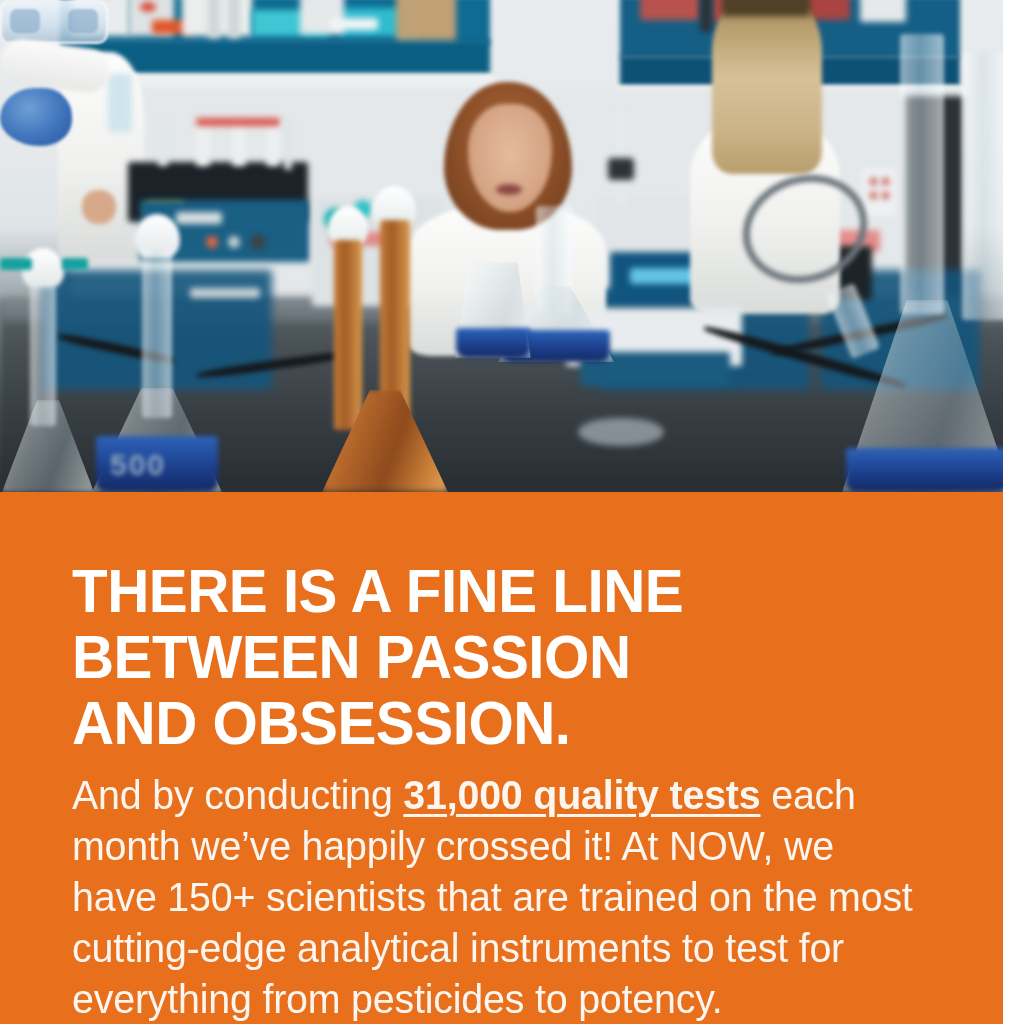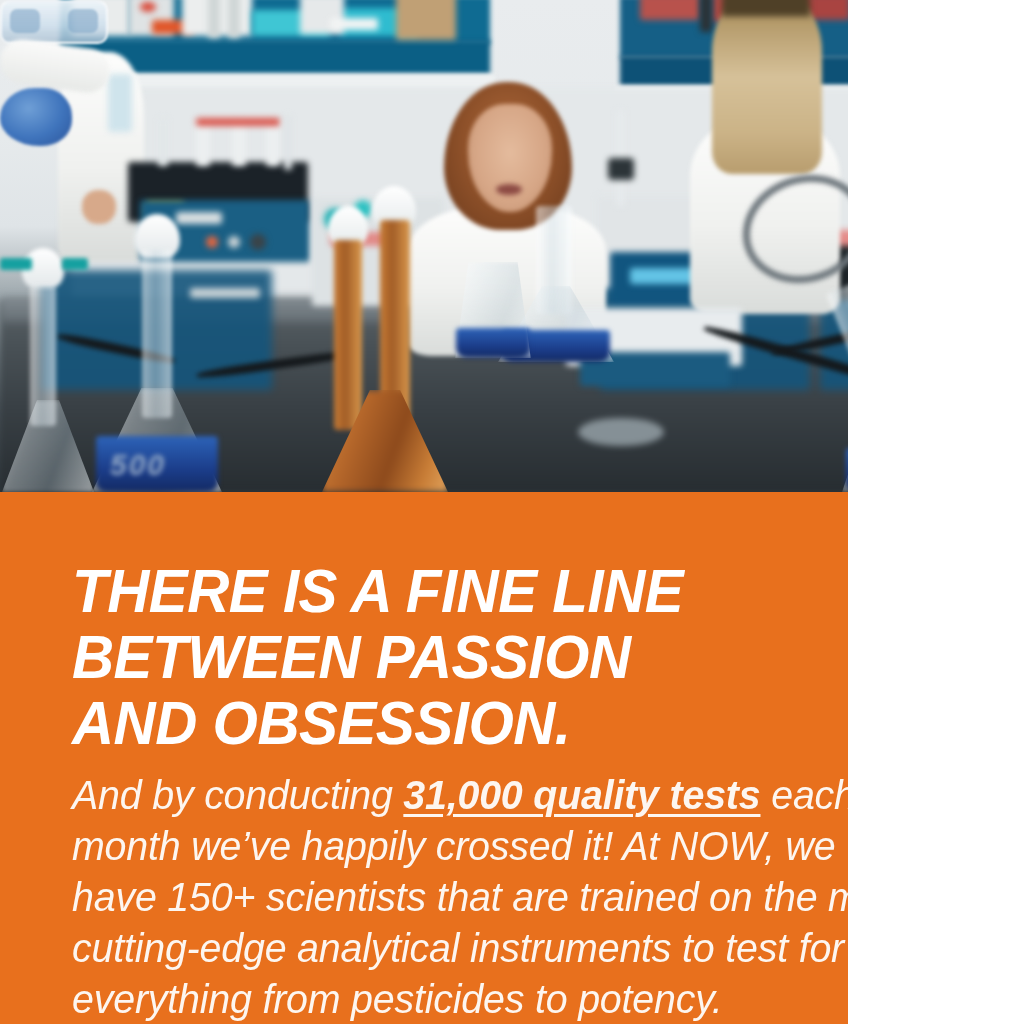--- a/index.html
+++ b/index.html
@@ -6,25 +6,24 @@
   html, body {
     margin: 0;
     padding: 0;
     background: #ffffff;
   }
   body {
     font-family: "Liberation Sans", sans-serif;
   }
   .canvas {
     position: relative;
-    width: 848px;
+    width: 1003px;
     height: 1024px;
     overflow: hidden;
     background: #e8701d;
-    font-style: italic;
   }
 
   
   .photo {
     position: absolute;
     left: 0; top: 0;
     width: 1024px;
     height: 492px;
     overflow: hidden;
     background: #b9c2c6;

